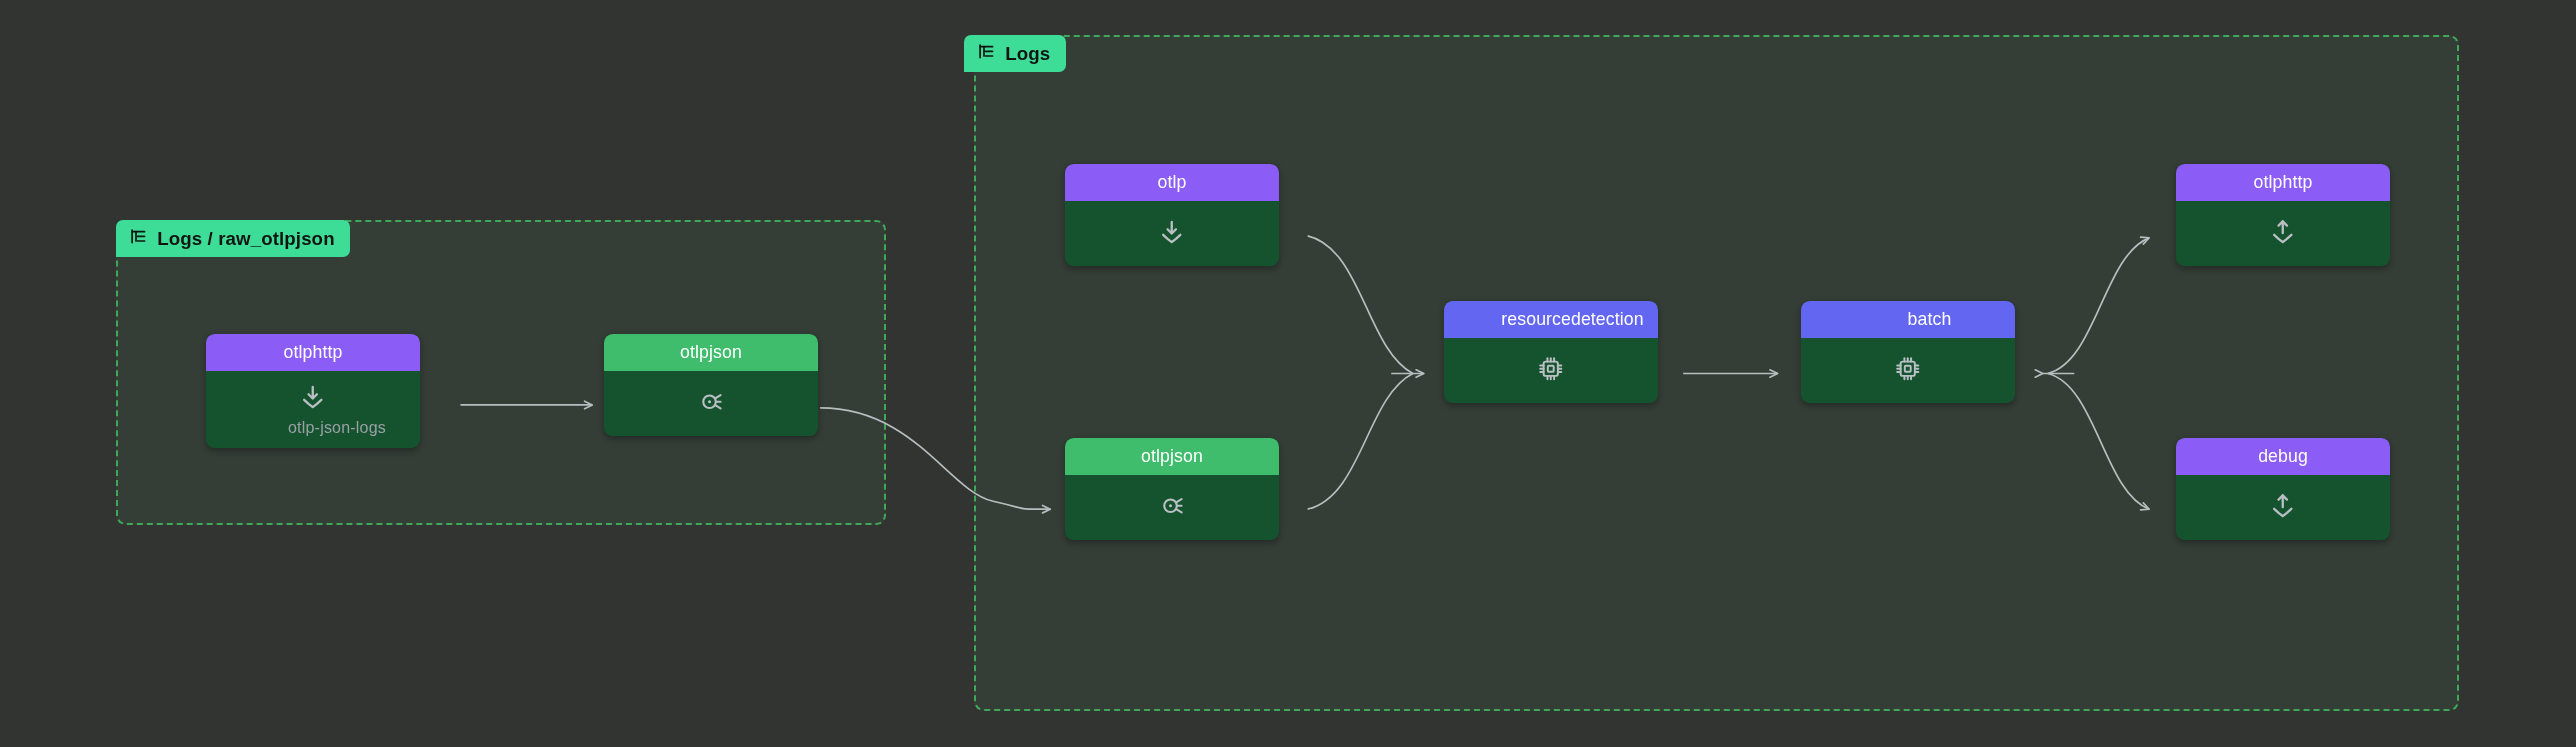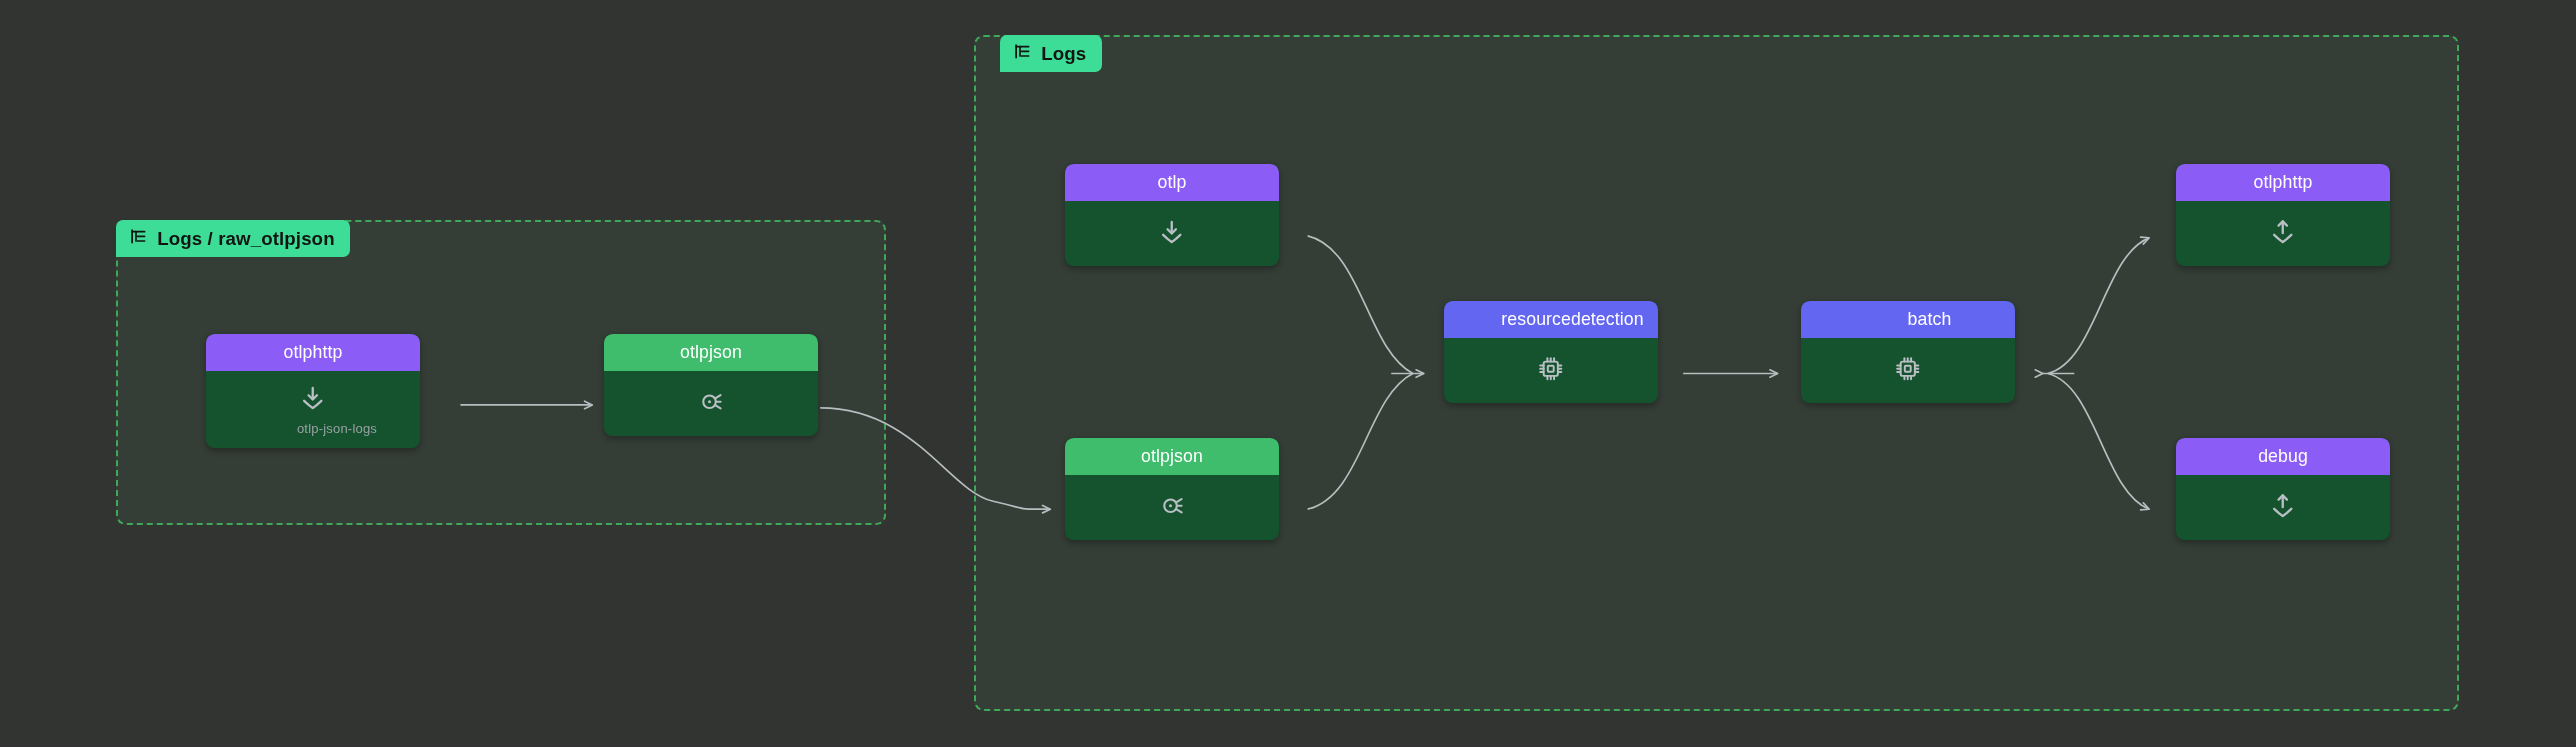--- a/index.html
+++ b/index.html
@@ -68,21 +68,21 @@
     display: flex;
     flex-direction: column;
     align-items: center;
     justify-content: center;
     gap: 3.9px;
   }
   .node.has-sub .node-body { height: 77px; }
   .node-icon { display: block; }
   .node-sub {
     color: #9aa0a6;
-    font-size: 13px;
+    font-size: 16px;
     letter-spacing: 0.2px;
     white-space: nowrap;
     margin-left: 48px;
   }
 
   .hdr-receiver  { background: #8b5cf6; }
   .hdr-connector { background: #3fbd6d; }
   .hdr-processor { background: #6366f1; padding-left: 43px; }
   .hdr-exporter  { background: #8b5cf6; }
 
@@ -112,21 +112,21 @@
         <path d="M4 6 L10 6"></path>
         <path d="M9 6 L9 18"></path>
         <path d="M11 12 L20 12"></path>
         <path d="M11 6 L20 6"></path>
         <path d="M11 18 L20 18"></path>
       </svg>
     </span>
     <span>Logs / raw_otlpjson</span>
   </div>
 
-  <div class="group-badge" style="left:1000px; top:35px;">
+  <div class="group-badge" style="left:964px; top:35px;">
     <span class="logs-icon">
       <svg width="18.7" height="18.7" viewBox="0 0 24 24" fill="none" stroke="#111512" stroke-width="2.2" stroke-linecap="round">
         <path d="M4 4 L4 20"></path>
         <path d="M4 6 L10 6"></path>
         <path d="M9 6 L9 18"></path>
         <path d="M11 12 L20 12"></path>
         <path d="M11 6 L20 6"></path>
         <path d="M11 18 L20 18"></path>
       </svg>
     </span>

